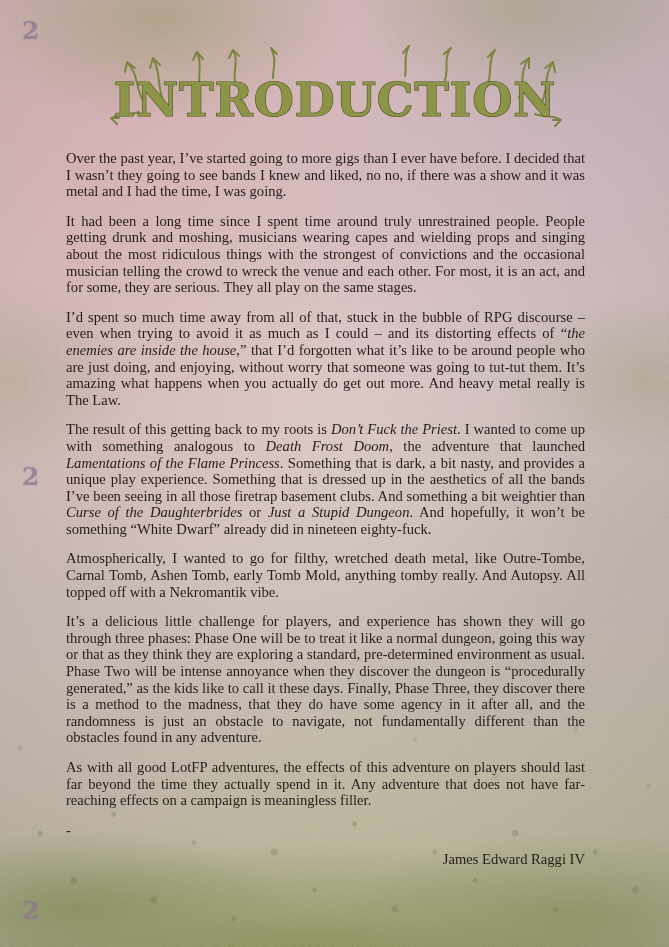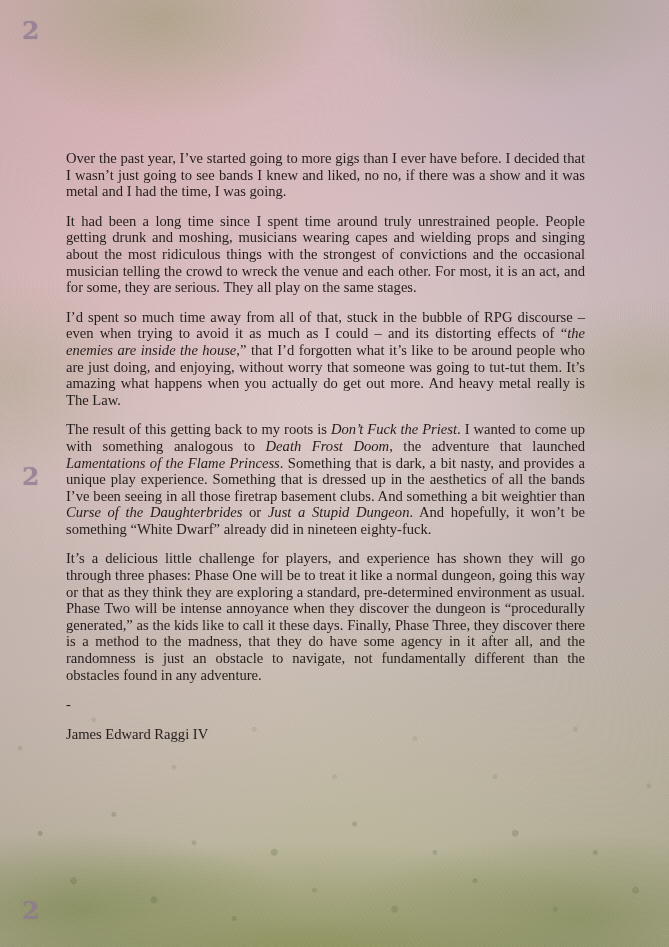--- a/index.html
+++ b/index.html
@@ -143,52 +143,73 @@
   }
   em { font-style: italic; }
   .sig {
     margin-top: 0;
     line-height: 16.6px;
   }
   .dash-line {
     margin: 0 0 8px 0;
     text-align: left;
   }
-  .sig-line { text-align: left; }
+  .sig-line { text-align: right; }
 </style>
 </head>
 <body>
 
 <div id="page">
 
   <div class="bg-layer bg-base"></div>
   <div class="bg-layer bg-green-top"></div>
   <div class="bg-layer bg-green-bottom"></div>
   <div class="bg-layer bg-speckle"></div>
   <div class="bg-layer bg-noise"></div>
   <div class="bg-layer bg-vignette"></div>
 
   <div class="page-num pn-1">2</div>
   <div class="page-num pn-2">2</div>
   <div class="page-num pn-3">2</div>
 
+  <div id="heading">
+    <svg width="460" height="98" viewBox="0 0 460 98" xmlns="http://www.w3.org/2000/svg" aria-hidden="true">
+      <g stroke="#7b8440" stroke-width="2" fill="none" stroke-linecap="round">
+        <path d="M40 62 C 30 48, 34 32, 22 20 M22 20 L 30 26 M22 20 L 20 30"></path>
+        <path d="M58 58 C 52 44, 56 30, 48 16 M48 16 L 55 23 M48 16 L 45 26"></path>
+        <path d="M95 44 C 92 32, 98 22, 92 10 M92 10 L 98 17 M92 10 L 88 18"></path>
+        <path d="M130 40 C 128 28, 134 18, 128 8 M128 8 L 134 14 M128 8 L 124 16"></path>
+        <path d="M168 36 C 168 26, 172 16, 166 6 M166 6 L 172 12"></path>
+        <path d="M300 34 C 302 24, 298 14, 304 4 M304 4 L 298 11"></path>
+        <path d="M340 38 C 344 26, 338 16, 346 6 M346 6 L 339 12"></path>
+        <path d="M382 44 C 388 30, 382 20, 390 8 M390 8 L 383 15"></path>
+        <path d="M414 56 C 420 42, 414 30, 424 16 M424 16 L 416 22 M424 16 L 424 26"></path>
+        <path d="M436 62 C 444 48, 438 34, 448 20 M448 20 L 440 26 M448 20 L 450 30"></path>
+        <path d="M34 70 C 24 74, 16 70, 6 76 M6 76 L 14 76 M6 76 L 12 82"></path>
+        <path d="M430 72 C 440 76, 448 72, 456 78 M456 78 L 448 78 M456 78 L 450 84"></path>
+      </g>
+      <text class="heading-text" x="230" y="74" text-anchor="middle">INTRODUCTION</text>
+    </svg>
+  </div>
 
   <div id="content">
 
-    <p>Over the past year, I’ve started going to more gigs than I ever have before. I decided that I wasn’t just going to see bands I knew and liked, no no, if there was a show and it was metal and I had the time, I was going.</p>
+    <p>Over the past year, I’ve started going to more gigs than I ever have before. I decided that I wasn’t they going to see bands I knew and liked, no no, if there was a show and it was metal and I had the time, I was going.</p>
 
     <p>It had been a long time since I spent time around truly unrestrained people. People getting drunk and moshing, musicians wearing capes and wielding props and singing about the most ridiculous things with the strongest of convictions and the occasional musician telling the crowd to wreck the venue and each other. For most, it is an act, and for some, they are serious. They all play on the same stages.</p>
 
     <p>I’d spent so much time away from all of that, stuck in the bubble of RPG discourse – even when trying to avoid it as much as I could – and its distorting effects of “<em>the enemies are inside the house</em>,” that I’d forgotten what it’s like to be around people who are just doing, and enjoying, without worry that someone was going to tut-tut them. It’s amazing what happens when you actually do get out more. And heavy metal really is The Law.</p>
 
     <p>The result of this getting back to my roots is <em>Don’t Fuck the Priest</em>. I wanted to come up with something analogous to <em>Death Frost Doom</em>, the adventure that launched <em>Lamentations of the Flame Princess</em>. Something that is dark, a bit nasty, and provides a unique play experience. Something that is dressed up in the aesthetics of all the bands I’ve been seeing in all those firetrap basement clubs. And something a bit weightier than <em>Curse of the Daughterbrides</em> or <em>Just a Stupid Dungeon</em>. And hopefully, it won’t be something “White Dwarf” already did in nineteen eighty-fuck.</p>
 
+    <p>Atmospherically, I wanted to go for filthy, wretched death metal, like Outre-Tombe, Carnal Tomb, Ashen Tomb, early Tomb Mold, anything tomby really. And Autopsy. All topped off with a Nekromantik vibe.</p>
 
     <p>It’s a delicious little challenge for players, and experience has shown they will go through three phases: Phase One will be to treat it like a normal dungeon, going this way or that as they think they are exploring a standard, pre-determined environment as usual. Phase Two will be intense annoyance when they discover the dungeon is “procedurally generated,” as the kids like to call it these days. Finally, Phase Three, they discover there is a method to the madness, that they do have some agency in it after all, and the randomness is just an obstacle to navigate, not fundamentally different than the obstacles found in any adventure.</p>
 
+    <p>As with all good LotFP adventures, the effects of this adventure on players should last far beyond the time they actually spend in it. Any adventure that does not have far-reaching effects on a campaign is meaningless filler.</p>
 
     <p class="dash-line">-</p>
 
     <div class="sig">
       <div class="sig-line">James Edward Raggi IV</div>
     </div>
 
   </div>
 </div>
 

